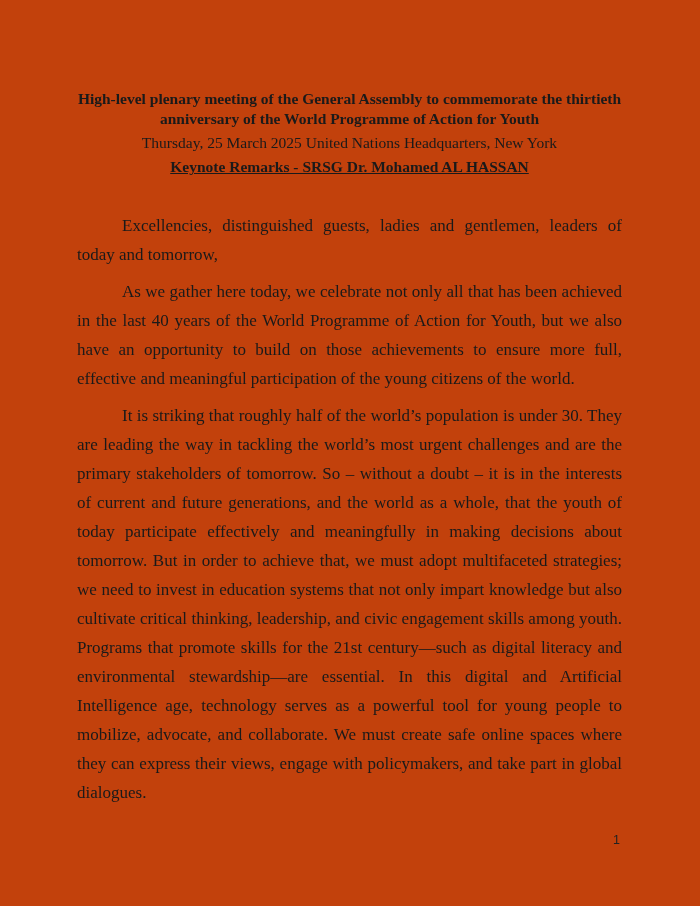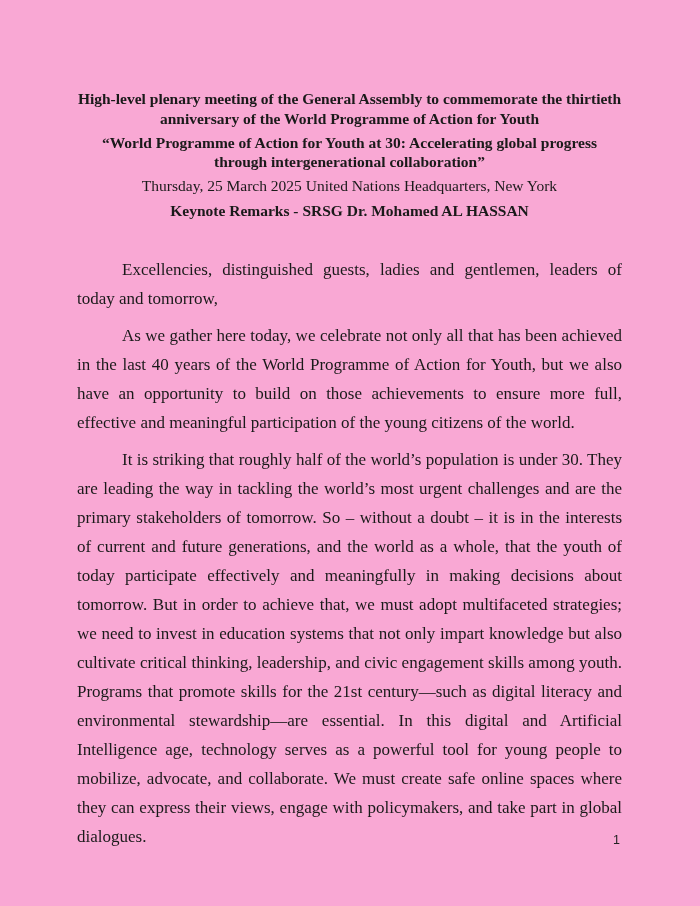--- a/index.html
+++ b/index.html
@@ -4,21 +4,21 @@
 <style>
   html, body {
     margin: 0;
     padding: 0;
     background: #ffffff;
   }
   .page {
     position: relative;
     width: 700px;
     height: 906px;
-    background: #f9a8d4;
+    background: #c2410c;
     overflow: hidden;
     font-family: "Liberation Serif", serif;
     color: #1a1a1a;
   }
   .content {
     padding: 89px 78px 0 77px;
   }
   .hdr {
     text-align: center;
     font-size: 15.5px;
@@ -32,20 +32,21 @@
     font-weight: bold;
     margin: 0 0 4px 0;
   }
   .hdr-dateline {
     font-weight: normal;
     margin: 0 0 5px 0;
   }
   .hdr-keynote {
     font-weight: bold;
     margin: 0 0 13px 0;
+    text-decoration: underline;
   }
   .hdr-panel {
     font-style: italic;
     margin: 0;
   }
   .doc-body {
     margin-top: 34px;
     font-size: 17px;
     line-height: 29px;
   }
@@ -64,21 +65,20 @@
   }
 </style>
 </head>
 <body>
 
 <div class="page">
   <div class="content">
 
     <div class="hdr">
       <div class="hdr-title">High-level plenary meeting of the General Assembly to commemorate the thirtieth anniversary of the World Programme of Action for Youth</div>
-      <div class="hdr-subtitle">“World Programme of Action for Youth at 30: Accelerating global progress through intergenerational collaboration”</div>
       <div class="hdr-dateline">Thursday, 25 March 2025 United Nations Headquarters, New York</div>
       <div class="hdr-keynote">Keynote Remarks - SRSG Dr. Mohamed AL HASSAN</div>
     </div>
 
     <div class="doc-body">
       <p>Excellencies, distinguished guests, ladies and gentlemen, leaders of today and tomorrow,</p>
       <p>As we gather here today, we celebrate not only all that has been achieved in the last 40 years of the World Programme of Action for Youth, but we also have an opportunity to build on those achievements to ensure more full, effective and meaningful participation of the young citizens of the world.</p>
       <p>It is striking that roughly half of the world’s population is under 30. They are leading the way in tackling the world’s most urgent challenges and are the primary stakeholders of tomorrow. So – without a doubt – it is in the interests of current and future generations, and the world as a whole, that the youth of today participate effectively and meaningfully in making decisions about tomorrow. But in order to achieve that, we must adopt multifaceted strategies; we need to invest in education systems that not only impart knowledge but also cultivate critical thinking, leadership, and civic engagement skills among youth. Programs that promote skills for the 21st century—such as digital literacy and environmental stewardship—are essential. In this digital and Artificial Intelligence age, technology serves as a powerful tool for young people to mobilize, advocate, and collaborate. We must create safe online spaces where they can express their views, engage with policymakers, and take part in global dialogues.</p>
     </div>
 

